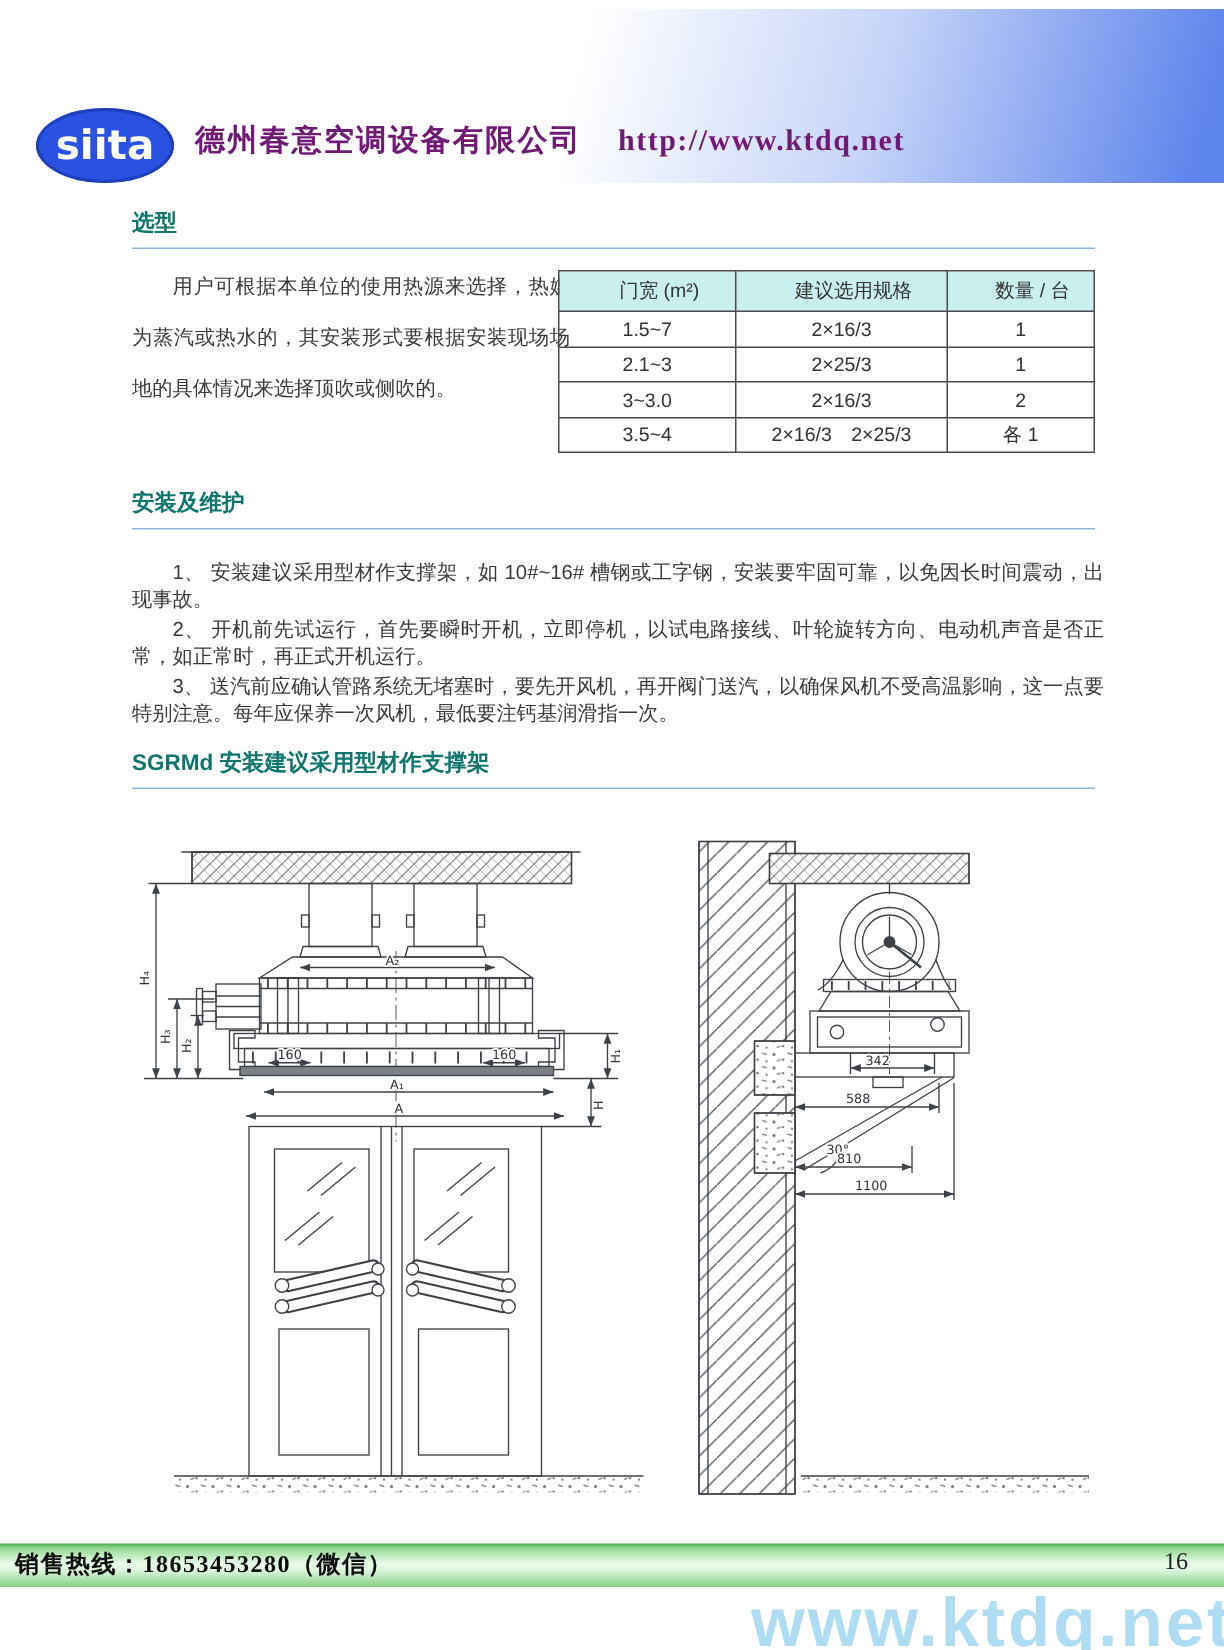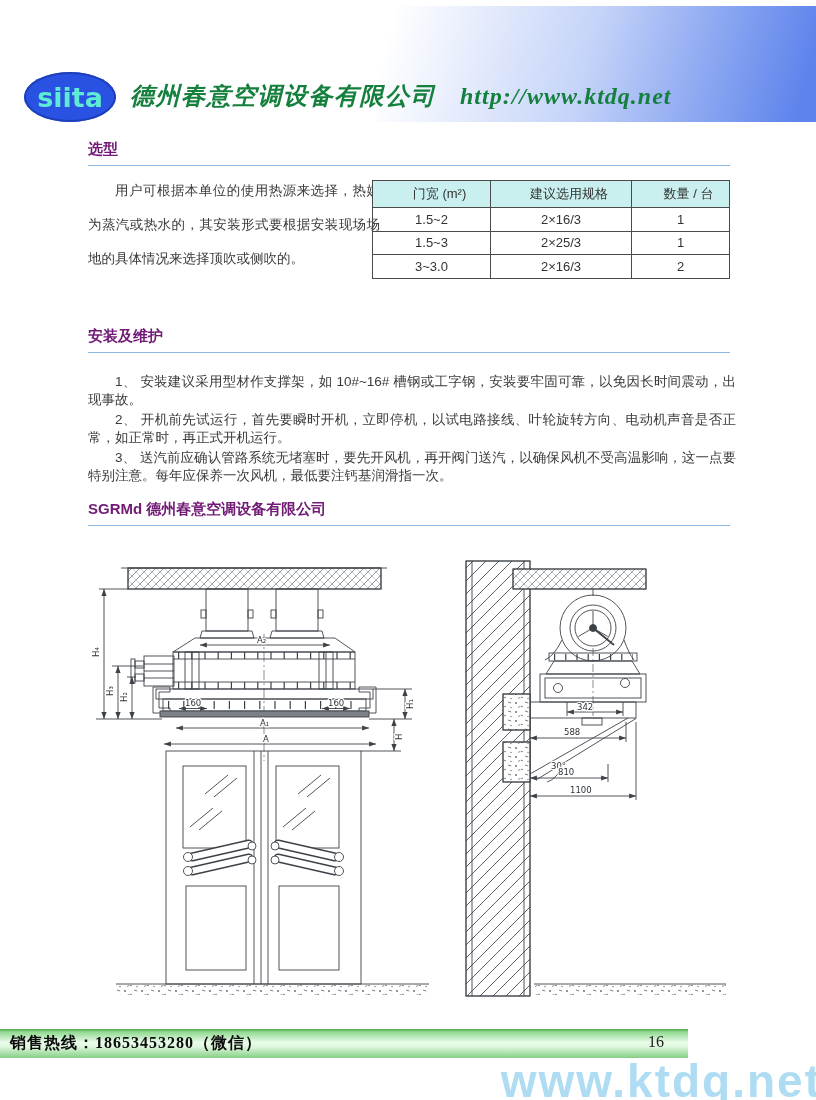--- a/index.html
+++ b/index.html
@@ -10,34 +10,33 @@
   }
   
   .header{position:absolute;top:0;left:0;width:816px;height:126px;}
   .header-grad{
     position:absolute;top:6px;right:0;width:440px;height:116px;
     background:linear-gradient(105deg, rgba(120,155,240,0) 4%, rgba(125,158,240,.45) 48%, #5d83ec 96%);
   }
   .logo{
     position:absolute;left:24px;top:72px;width:92px;height:50px;
     background:#2a52e2;border-radius:50%;display:flex;align-items:center;justify-content:center;
-    color:#5eead4;font-weight:bold;font-size:27px;letter-spacing:0;
+    color:#ffffff;font-weight:bold;font-size:27px;letter-spacing:0;
     font-family:"DejaVu Sans",sans-serif;box-shadow:inset 0 0 0 2px #1d3fba;
   }
   .company-line{
     position:absolute;left:130px;top:80px;white-space:nowrap;
-    font-family:"Liberation Serif",serif;font-weight:bold;font-size:24px;color:#15803d;
+    font-family:"Liberation Serif",serif;font-weight:bold;font-size:20px;color:#701a75;
     letter-spacing:1.5px;
-    font-style:italic;
   }
   .company-line .url{margin-left:24px;letter-spacing:1px;}
   
   .sec-title{
     position:absolute;left:88px;width:642px;
-    font-size:15px;font-weight:bold;color:#701a75;
+    font-size:15px;font-weight:bold;color:#0f766e;
     padding-bottom:7px;border-bottom:1px solid #8ab8e2;line-height:18px;
   }
   
   .sel-para{
     position:absolute;left:88px;top:174px;width:292px;
     font-size:13.5px;line-height:34px;color:#3a3a3a;text-indent:2em;text-align:justify;
   }
   .spec-table{
     position:absolute;left:372px;top:180px;width:357px;
     border-collapse:collapse;font-size:13px;color:#333;table-layout:fixed;
@@ -54,21 +53,21 @@
   }
   .install-list p{margin:0 0 2px 0;text-indent:2em;text-align:justify;}
   
   .diagram{position:absolute;left:88px;top:556px;width:648px;height:456px;}
   .diagram .lbl{
     font-family:"DejaVu Sans",sans-serif;font-size:8.5px;fill:#2e3338;
     stroke:#ffffff;stroke-width:2.4px;paint-order:stroke;stroke-linejoin:round;
   }
   
   .footer{
-    position:absolute;left:0;top:1029px;width:688px;height:29px;
+    position:absolute;left:0;top:1029px;width:816px;height:29px;
     background:linear-gradient(180deg,#49a649 0%,#90d890 10%,#eafcea 46%,#ddf6dd 62%,#84cf84 100%);
   }
   .hotline{
     position:absolute;left:10px;top:4px;font-family:"Liberation Serif",serif;
     font-weight:bold;font-size:16px;color:#0c0c0c;letter-spacing:1px;
   }
   .page-num{
     position:absolute;right:24px;top:4px;font-family:"Liberation Serif",serif;
     font-size:16px;color:#222;margin-left:19px;
   }
@@ -102,45 +101,50 @@
       </colgroup>
     <thead>
       <tr>
         <th>门宽 (m²)</th>
         <th>建议选用规格</th>
         <th>数量 / 台</th>
       </tr>
     </thead>
     <tbody>
       <tr>
-        <td>1.5~2</td>
+        <td>1.5~7</td>
         <td>2×16/3</td>
         <td>1</td>
       </tr>
       <tr>
-        <td>1.5~3</td>
+        <td>2.1~3</td>
         <td>2×25/3</td>
         <td>1</td>
       </tr>
       <tr>
         <td>3~3.0</td>
         <td>2×16/3</td>
         <td>2</td>
+      </tr>
+      <tr>
+        <td>3.5~4</td>
+        <td>2×16/3　2×25/3</td>
+        <td>各 1</td>
       </tr>
     </tbody>
   </table>
 
   <div class="sec-title" style="top:327px">安装及维护</div>
   <div class="install-list">
     <p>1、 安装建议采用型材作支撑架，如 10#~16# 槽钢或工字钢，安装要牢固可靠，以免因长时间震动，出现事故。</p>
     <p>2、 开机前先试运行，首先要瞬时开机，立即停机，以试电路接线、叶轮旋转方向、电动机声音是否正常，如正常时，再正式开机运行。</p>
     <p>3、 送汽前应确认管路系统无堵塞时，要先开风机，再开阀门送汽，以确保风机不受高温影响，这一点要特别注意。每年应保养一次风机，最低要注钙基润滑指一次。</p>
   </div>
 
-  <div class="sec-title" style="top:500px">SGRMd 德州春意空调设备有限公司</div>
+  <div class="sec-title" style="top:500px">SGRMd 安装建议采用型材作支撑架</div>
 
   <svg class="diagram" viewBox="0 0 648 456">
     <defs>
       <marker id="ar" viewBox="0 0 10 10" refX="9" refY="5" markerWidth="8.5" markerHeight="8.5" orient="auto-start-reverse">
         <path d="M0,1.6 L9,5 L0,8.4 z" fill="#3d4248"></path>
       </marker>
       <pattern id="pc" width="8" height="8" patternUnits="userSpaceOnUse">
         <path d="M-1,9 L9,-1" stroke="#7a7f85" stroke-width="0.8" fill="none"></path>
         <path d="M-1,-1 L9,9" stroke="#9aa0a6" stroke-width="0.5" fill="none"></path>
         <circle cx="4" cy="4" r="0.6" fill="#84898f"></circle>

